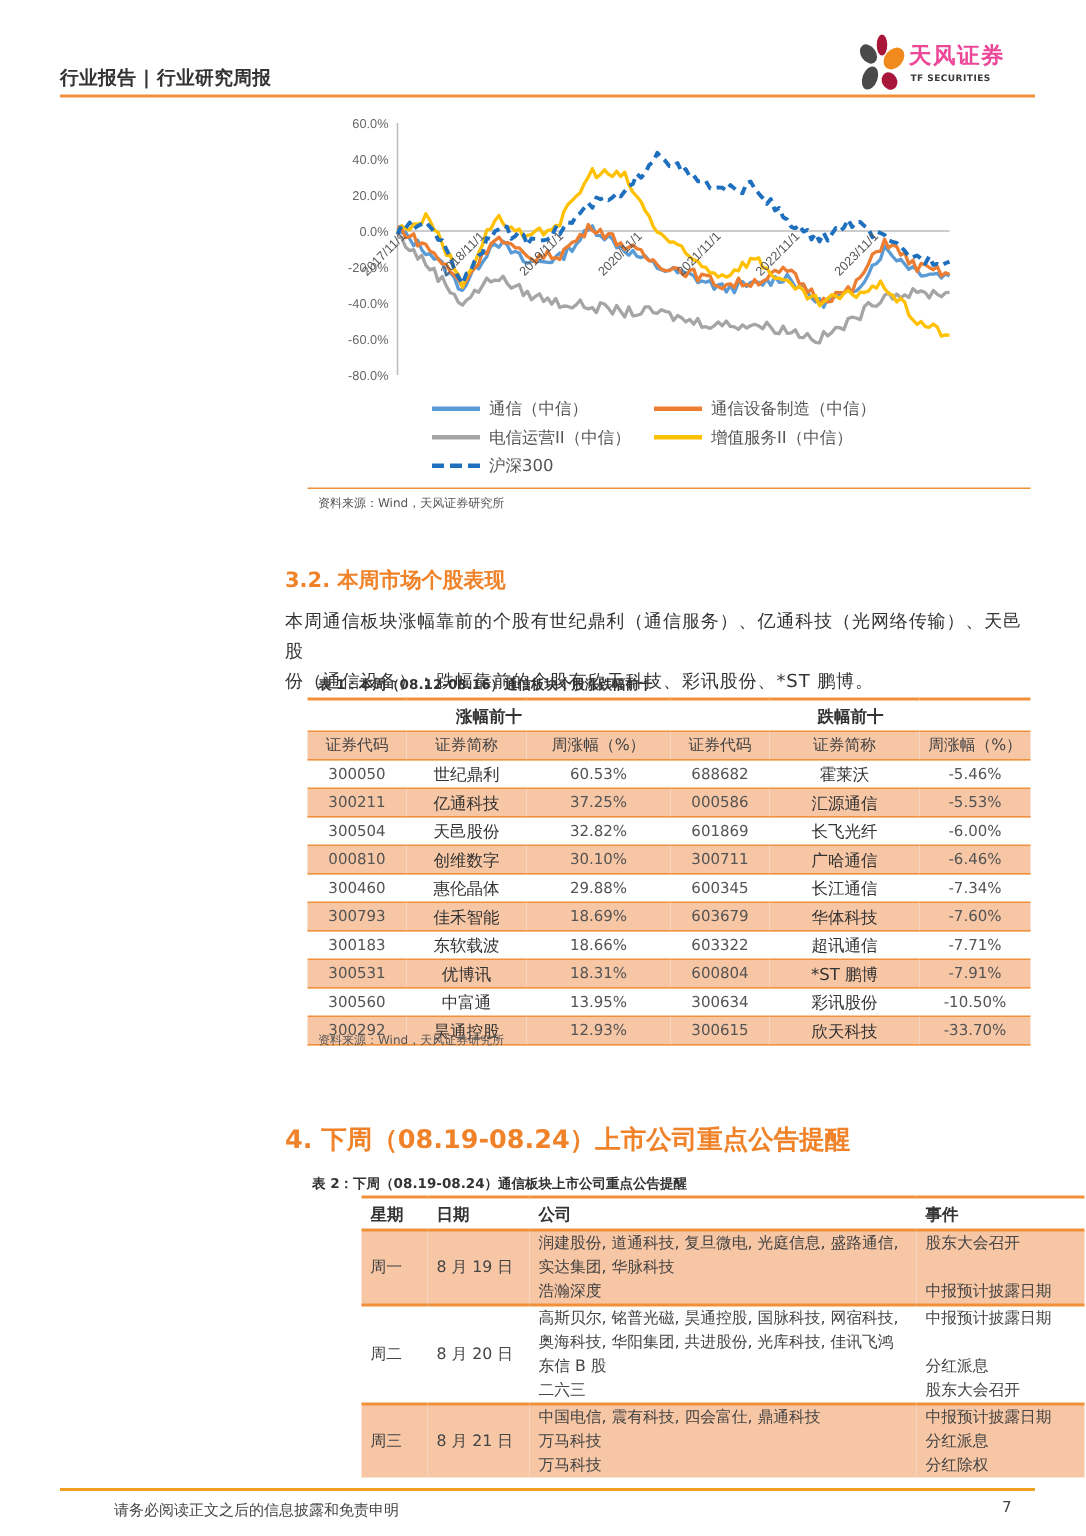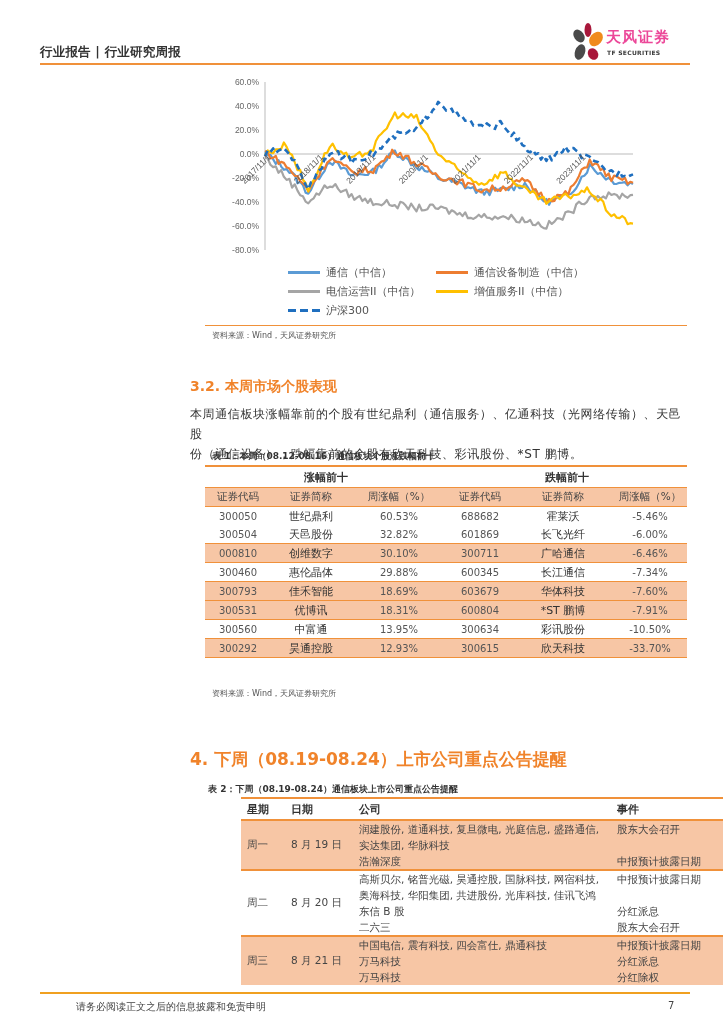--- a/index.html
+++ b/index.html
@@ -147,20 +147,28 @@
   </tbody>
     <tbody id="t1-body">
       <tr>
         <td>300050</td>
         <td class="name">世纪鼎利</td>
         <td>60.53%</td>
         <td>688682</td>
         <td class="name">霍莱沃</td>
         <td>-5.46%</td>
       </tr>
+      <tr class="alt">
+        <td>300211</td>
+        <td class="name">亿通科技</td>
+        <td>37.25%</td>
+        <td>000586</td>
+        <td class="name">汇源通信</td>
+        <td>-5.53%</td>
+      </tr>
       <tr>
         <td>300504</td>
         <td class="name">天邑股份</td>
         <td>32.82%</td>
         <td>601869</td>
         <td class="name">长飞光纤</td>
         <td>-6.00%</td>
       </tr>
       <tr class="alt">
         <td>000810</td>
@@ -178,20 +186,28 @@
         <td class="name">长江通信</td>
         <td>-7.34%</td>
       </tr>
       <tr class="alt">
         <td>300793</td>
         <td class="name">佳禾智能</td>
         <td>18.69%</td>
         <td>603679</td>
         <td class="name">华体科技</td>
         <td>-7.60%</td>
+      </tr>
+      <tr>
+        <td>300183</td>
+        <td class="name">东软载波</td>
+        <td>18.66%</td>
+        <td>603322</td>
+        <td class="name">超讯通信</td>
+        <td>-7.71%</td>
       </tr>
       <tr class="alt">
         <td>300531</td>
         <td class="name">优博讯</td>
         <td>18.31%</td>
         <td>600804</td>
         <td class="name">*ST 鹏博</td>
         <td>-7.91%</td>
       </tr>
       <tr>

